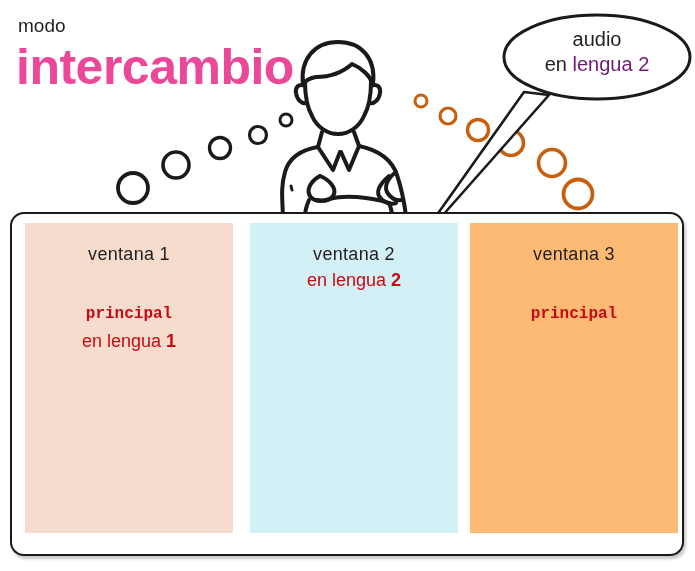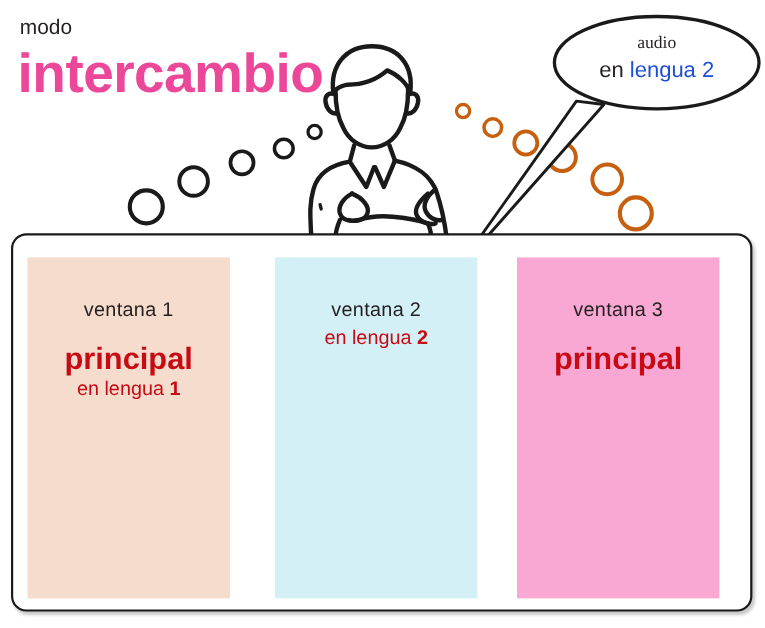--- a/index.html
+++ b/index.html
@@ -57,43 +57,44 @@
     height: 344px;
     box-sizing: border-box;
     border: 2.5px solid #1a1a1a;
     border-radius: 14px;
     background: #ffffff;
     box-shadow: 2px 3px 3px rgba(0,0,0,0.22);
   }
 
   .window-col {
     position: absolute;
-    top: 20px;
-    width: 184px;
+    top: 9px;
+    width: 208px;
     height: 310px;
     box-sizing: border-box;
-    padding-top: 36px;
+    padding-top: 20px;
     text-align: center;
   }
   #col-1 { left: 13px;  background: #F5DCCC; }
   #col-2 { left: 238px; background: #D2F0F6; }
-  #col-3 { left: 458px; background: #f9a8d4; }
+  #col-3 { left: 458px; background: #fdba74; }
 
   .col-window-label {
     font-size: 18px;
     line-height: 22px;
     color: #231f20;
     letter-spacing: 0.3px;
   }
   .col-role {
-    margin-top: 22px;
-    font-size: 28px;
+    margin-top: 37px;
+    font-size: 16px;
     line-height: 24px;
     font-weight: bold;
     color: #C80A15;
+    font-family: Liberation Mono, monospace;
   }
   .col-lang {
     margin-top: 4px;
     font-size: 18px;
     line-height: 22px;
     color: #C80A15;
   }
   .col-lang b { font-weight: bold; }
 
   
@@ -101,30 +102,29 @@
     position: absolute;
     left: 512px;
     top: 27px;
     width: 170px;
     text-align: center;
     line-height: 25px;
     pointer-events: none;
   }
   #balloon-line-1 {
     display: block;
-    font-size: 16px;
-    color: #231f20;
-    font-family: Liberation Serif, serif;
+    font-size: 20px;
+    color: #231f20;
   }
   #balloon-line-2 {
     display: block;
     font-size: 20px;
     color: #231f20;
   }
-  #balloon-line-2 .accent { color: #1d4ed8; text-align: right; }
+  #balloon-line-2 .accent { color: #701a75; text-align: right; }
 </style>
 </head>
 <body>
 
 <div id="label-modo">modo</div>
 
 <div id="title-intercambio">intercambio</div>
 
 <svg id="art-layer" viewBox="0 0 695 571" xmlns="http://www.w3.org/2000/svg">
 

